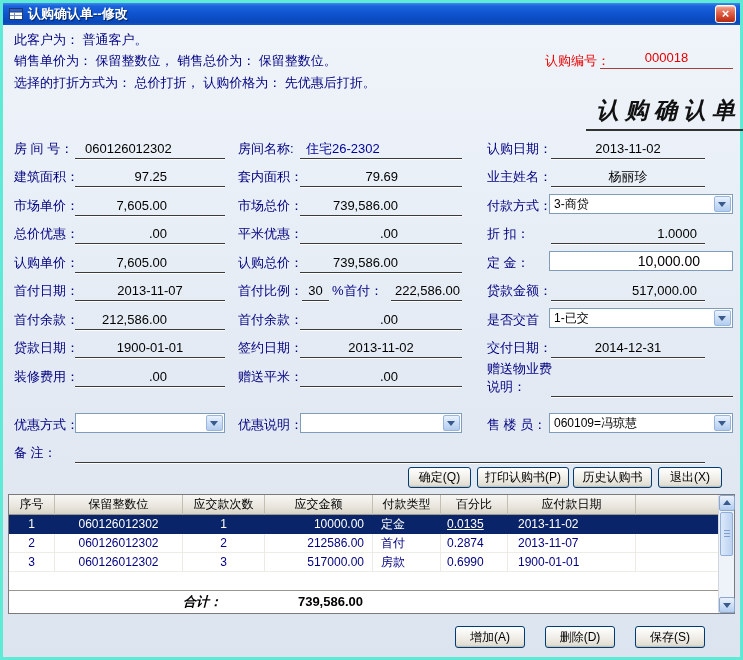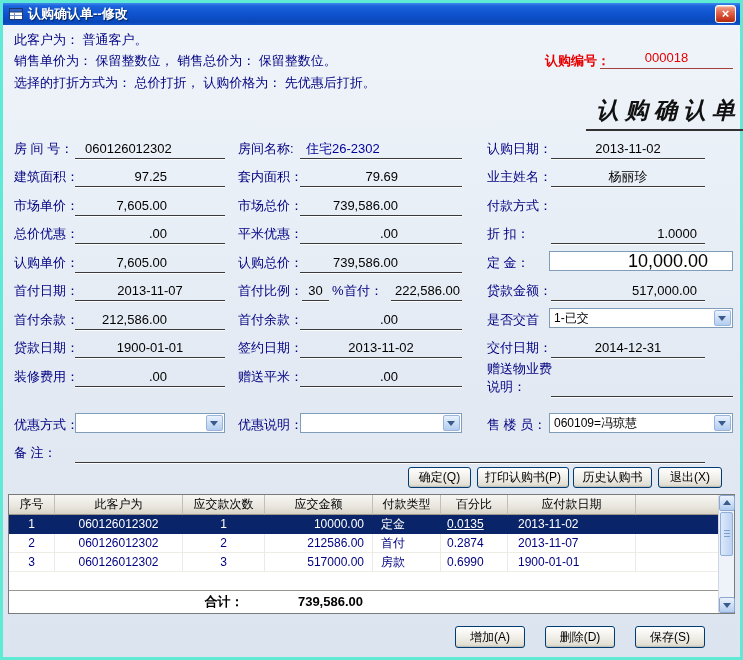--- a/index.html
+++ b/index.html
@@ -28,21 +28,21 @@
   .close-btn{
     position:absolute;right:4px;top:2px;width:21px;height:18px;
     border:1px solid #FFFFFF;border-radius:3px;
     background:linear-gradient(180deg,#F2A791 0%,#E2664D 40%,#C93A20 80%,#AA2B12 100%);
     color:#fff;font-size:13px;font-weight:bold;text-align:center;line-height:16px;
     box-shadow:inset 0 1px 1px rgba(255,255,255,.5);
     cursor:default;
   }
   
   .ntext{position:absolute;font-size:13px;color:#000080;white-space:nowrap;}
-  .rlabel{position:absolute;font-size:13px;color:#E60000;font-weight:bold;white-space:nowrap;}
+  .rlabel{position:absolute;font-size:13px;color:#E60000;font-weight:normal;white-space:nowrap;}
   .rvalue{position:absolute;font-size:13px;color:#E60000;text-align:center;height:19px;border-bottom:1px solid #A2403C;}
   
   .form-title-wrap{position:absolute;text-align:right;font-style:italic;}
   .form-title{
     display:inline-block;font-family:"DejaVu Serif","Liberation Serif",serif;
     font-size:23px;font-weight:bold;letter-spacing:6px;color:#111;
     border-bottom:2px solid #333;padding:0 2px 3px 10px;
   }
   
   .lbl{position:absolute;font-size:13px;color:#000080;line-height:20px;white-space:nowrap;}
@@ -61,21 +61,21 @@
   .cbtn{
     position:absolute;top:1px;right:1px;width:17px;height:16px;
     background:linear-gradient(180deg,#EAF2FD 0%,#CFE0F6 45%,#B3CDEF 100%);
     border:1px solid #98B5DE;border-radius:2px;
   }
   .cbtn::after{
     content:"";position:absolute;left:3px;top:5px;width:0;height:0;
     border-left:4px solid transparent;border-right:4px solid transparent;border-top:5px solid #3A5A8C;
   }
   .textbox{position:absolute;height:20px;background:#fff;border:1px solid #7F9DB9;}
-  .tval{position:absolute;right:24px;top:0;line-height:18px;font-size:18px;color:#000;white-space:nowrap;}
+  .tval{position:absolute;right:32px;top:0;line-height:18px;font-size:14px;color:#000;white-space:nowrap;}
   
   .xpbtn{
     position:absolute;height:21px;border:1px solid #003C74;border-radius:3px;
     background:linear-gradient(180deg,#FFFFFF 0%,#F1EFE9 50%,#E2DFD4 88%,#CFCBC0 100%);
     font-size:12px;color:#000;padding:0;font-family:inherit;white-space:nowrap;
     box-shadow:inset 0 -1px 1px rgba(0,0,0,.08);cursor:default;
   }
   
   .dgrid{position:absolute;background:#fff;border:1px solid #7A7A7A;}
   .thead{position:absolute;left:0;top:0;right:16px;height:20px;display:flex;}
@@ -91,21 +91,21 @@
   .trow.sel{background:#0A246A;color:#FFFFFF;border-bottom-color:#0A246A;}
   .tcell{height:19px;border-right:1px solid #ECEAE3;overflow:hidden;white-space:nowrap;}
   .trow.sel .tcell{border-right-color:#0A246A;}
   .tcell.tfiller{flex:1;border-right:none;}
   .tfoot{
     position:absolute;left:0;right:16px;bottom:0;height:23px;display:flex;
     border-top:1px solid #98968E;background:#fff;
     font-size:13px;font-weight:bold;color:#000;line-height:22px;
   }
   .tfcell{height:22px;white-space:nowrap;}
-  .tflabel{text-align:center;}
+  .tflabel{text-align:left;font-style:italic;}
   .tfvalue{text-align:right;padding-right:10px;}
   
   .vscroll{position:absolute;top:0;right:0;bottom:0;width:16px;background:#EEF3FA;border-left:1px solid #D0D7E2;}
   .sbtn{
     position:absolute;left:0;width:16px;height:16px;
     background:linear-gradient(180deg,#EAF2FD 0%,#CFE0F6 50%,#B3CDEF 100%);
     border:1px solid #8CA8CE;border-radius:2px;
   }
   .sbtn.up{top:0;}
   .sbtn.down{bottom:0;}
@@ -168,20 +168,24 @@
   <span class="lbl" style="left:238px;top:167px">套内面积：</span>
   <span class="uval r" style="left:300px;top:167px;width:162px;padding-right:64px">79.69</span>
   <span class="lbl" style="left:487px;top:167px">业主姓名：</span>
   <span class="uval c" style="left:551px;top:167px;width:154px">杨丽珍</span>
 
   <span class="lbl" style="left:14px;top:196px">市场单价：</span>
   <span class="uval r" style="left:75px;top:196px;width:150px;padding-right:58px">7,605.00</span>
   <span class="lbl" style="left:238px;top:196px">市场总价：</span>
   <span class="uval r" style="left:300px;top:196px;width:162px;padding-right:64px">739,586.00</span>
   <span class="lbl" style="left:487px;top:196px">付款方式：</span>
+  <div class="combo" style="left:549px;top:194px;width:184px">
+    <span class="cval">3-商贷</span>
+    <span class="cbtn"></span>
+  </div>
 
   <span class="lbl" style="left:14px;top:224px">总价优惠：</span>
   <span class="uval r" style="left:75px;top:224px;width:150px;padding-right:58px">.00</span>
   <span class="lbl" style="left:238px;top:224px">平米优惠：</span>
   <span class="uval r" style="left:300px;top:224px;width:162px;padding-right:64px">.00</span>
   <span class="lbl" style="left:487px;top:224px">折  扣：</span>
   <span class="uval r" style="left:551px;top:224px;width:154px;padding-right:8px">1.0000</span>
 
   <span class="lbl" style="left:14px;top:253px">认购单价：</span>
   <span class="uval r" style="left:75px;top:253px;width:150px;padding-right:58px">7,605.00</span>
@@ -247,21 +251,21 @@
   <span class="uval" style="left:75px;top:443px;width:630px"></span>
 
   <button class="xpbtn" style="left:408px;top:467px;width:63px">确定(Q)</button>
   <button class="xpbtn" style="left:477px;top:467px;width:92px">打印认购书(P)</button>
   <button class="xpbtn" style="left:573px;top:467px;width:79px">历史认购书</button>
   <button class="xpbtn" style="left:658px;top:467px;width:64px">退出(X)</button>
 
   <div class="dgrid" style="left:8px;top:494px;width:727px;height:120px">
     <div class="thead">
       <div class="th" style="width:46px">序号</div>
-      <div class="th" style="width:128px">此客户为</div>
+      <div class="th" style="width:128px">保留整数位</div>
       <div class="th" style="width:82px">应交款次数</div>
       <div class="th" style="width:108px">应交金额</div>
       <div class="th" style="width:68px">付款类型</div>
       <div class="th" style="width:67px">百分比</div>
       <div class="th" style="width:128px">应付款日期</div>
       <div class="th filler"></div>
     </div>
     <div class="tbody">
         <div class="trow sel">
           <div class="tcell" style="width: 46px; text-align: center;">1</div>

